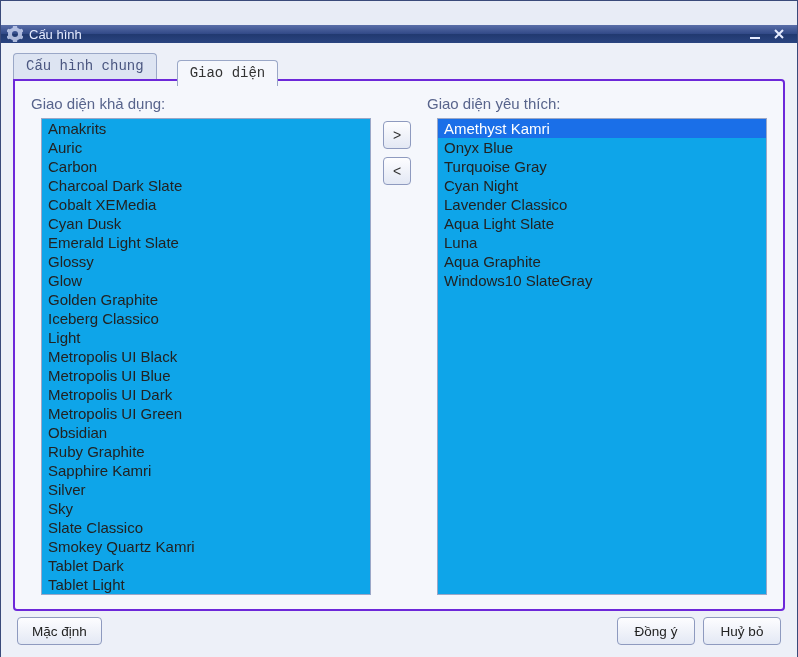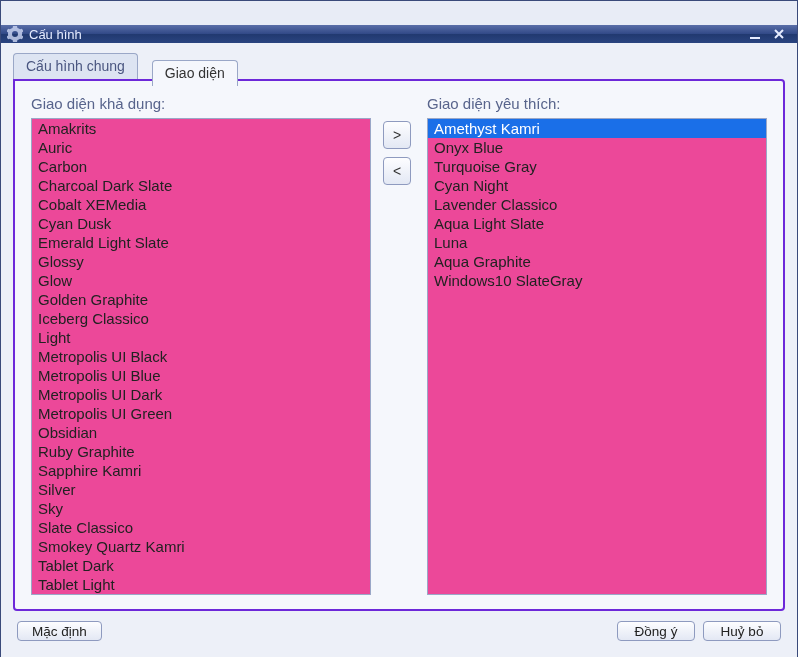--- a/index.html
+++ b/index.html
@@ -39,47 +39,49 @@
   background: #edf0f8;
 }
 .tabs { display: flex; align-items: flex-end; height: 26px; position: relative; z-index: 2; }
 .tab {
   padding: 4px 12px 5px 12px;
   border: 1px solid #9aa7c7;
   border-bottom: none;
   background: #dde4f2;
   color: #4a5680;
   border-radius: 4px 4px 0 0;
-  margin-right: 14px;
+  margin-right: 20px;
   font-size: 14px;
   cursor: default;
+  font-family: Liberation Mono, monospace;
 }
 .tab.active { background: #f5f7fc; color: #333; position: relative; top: 7px; border-color: #9aa7c7; }
 .panel {
   flex: 1;
   border: 2px solid #6d28d9;
   background: #f5f7fc;
   border-radius: 0 4px 4px 4px;
   padding: 14px 16px 14px 16px;
   display: flex; flex-direction: column;
   position: relative; z-index: 1;
 }
 .cols {
   flex: 1; display: flex; gap: 12px; align-items: stretch;
   min-height: 0;
 }
 .colL, .colR { flex: 1; display: flex; flex-direction: column; min-width: 0; }
 .col-label { color: #58648c; font-size: 15px; margin-bottom: 6px; }
 .listbox {
   flex: 1;
-  background: #ec4899;
+  background: #0ea5e9;
   border: 1px solid #9aa7c7;
   overflow-y: scroll;
   font-size: 15px;
   color: #222;
+  margin-left: 10px;
 }
 .listbox .item {
   padding: 1px 6px;
   white-space: nowrap;
   cursor: default;
 }
 .listbox .item.selected { background: #1a6fe8; color: #fff; }
 
 .listbox::-webkit-scrollbar { width: 17px; }
 .listbox::-webkit-scrollbar-track { background: #e7ebf5; border-left: 1px solid #c7cee0; }
@@ -95,21 +97,21 @@
   border-radius: 4px;
   display: flex; align-items: center; justify-content: center;
   font-size: 14px; color: #333;
   cursor: default;
 }
 .footer {
   height: 40px; display: flex; align-items: center;
   padding: 0 4px;
 }
 .btn {
-  height: 20px; min-width: 78px;
+  height: 28px; min-width: 78px;
   padding: 0 14px;
   border: 1px solid #8e9abf;
   background: linear-gradient(to bottom, #fdfdff, #e3e8f4);
   border-radius: 4px;
   font-size: 13.5px; color: #222;
   display: inline-flex; align-items: center; justify-content: center;
   cursor: default;
 }
 .btn + .btn { margin-left: 8px; }
 .spacer { flex: 1; }

